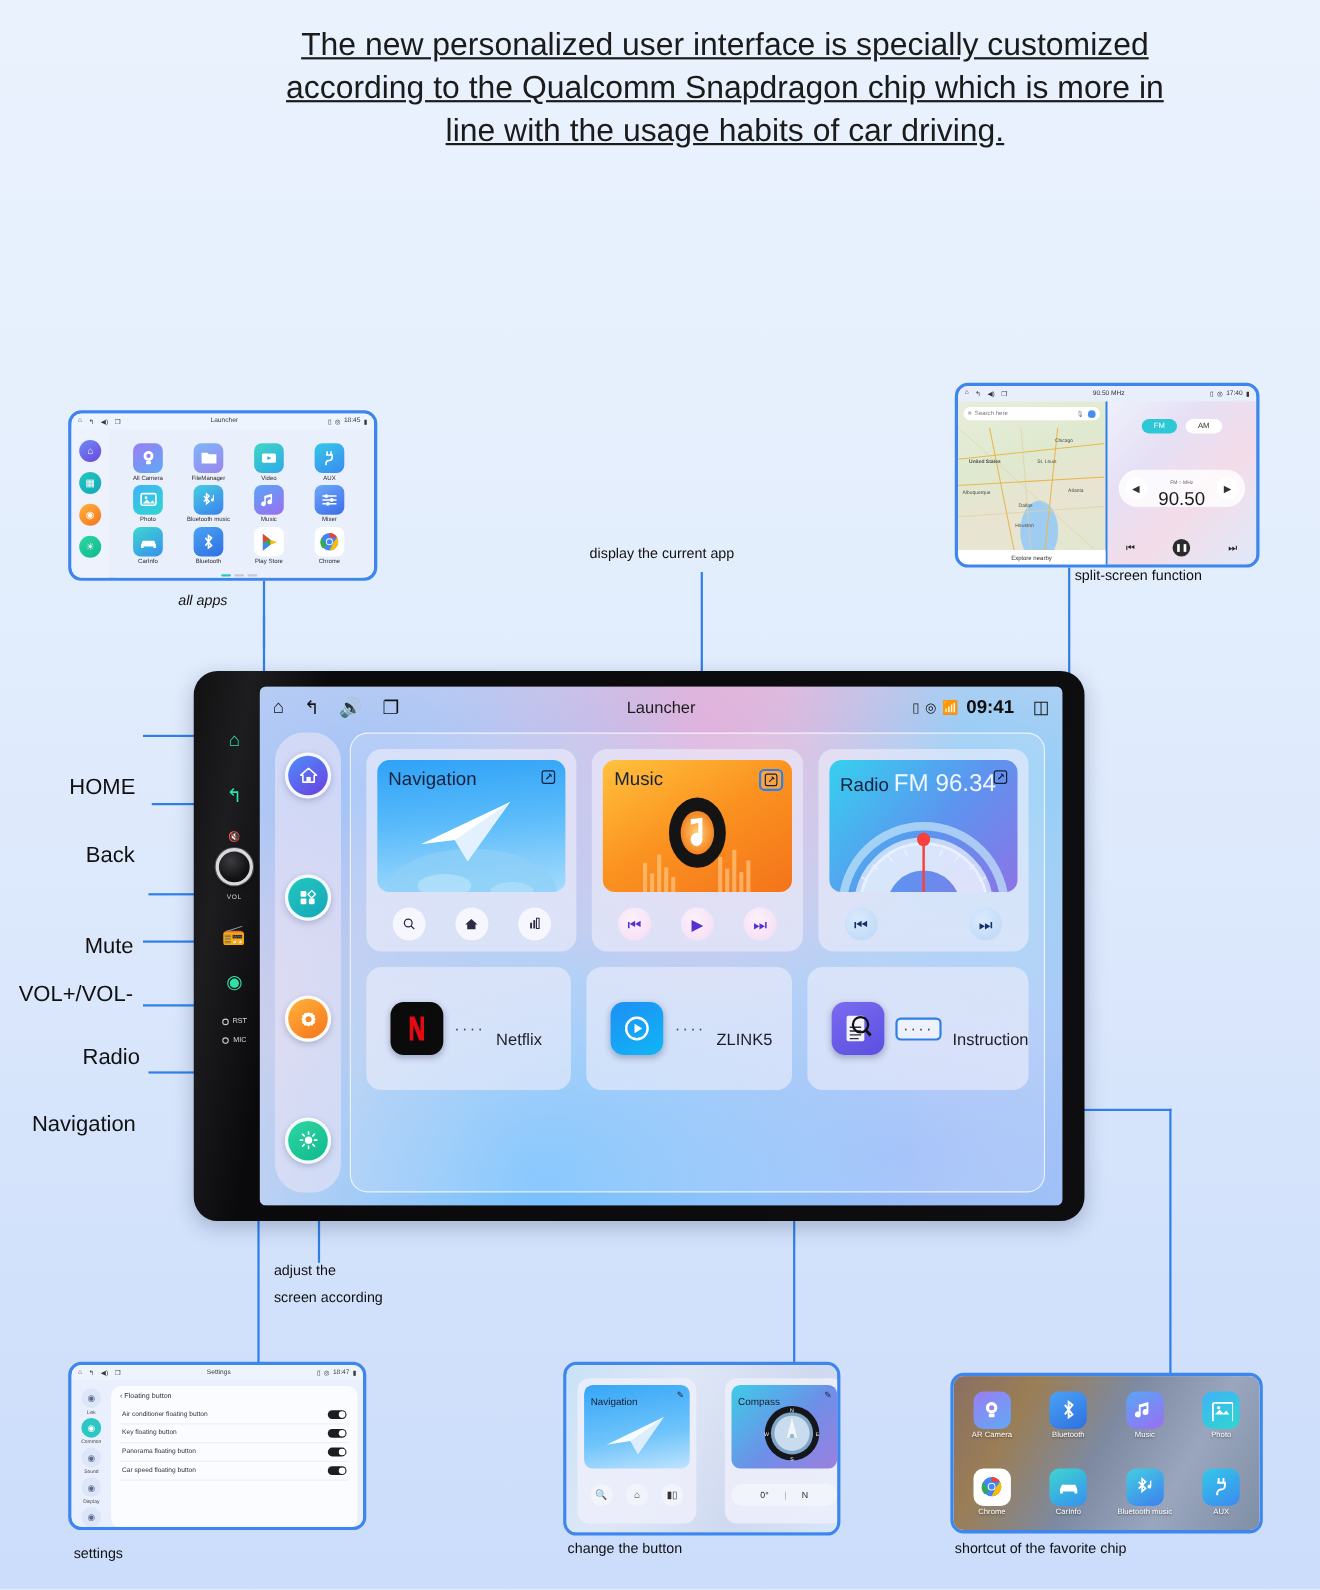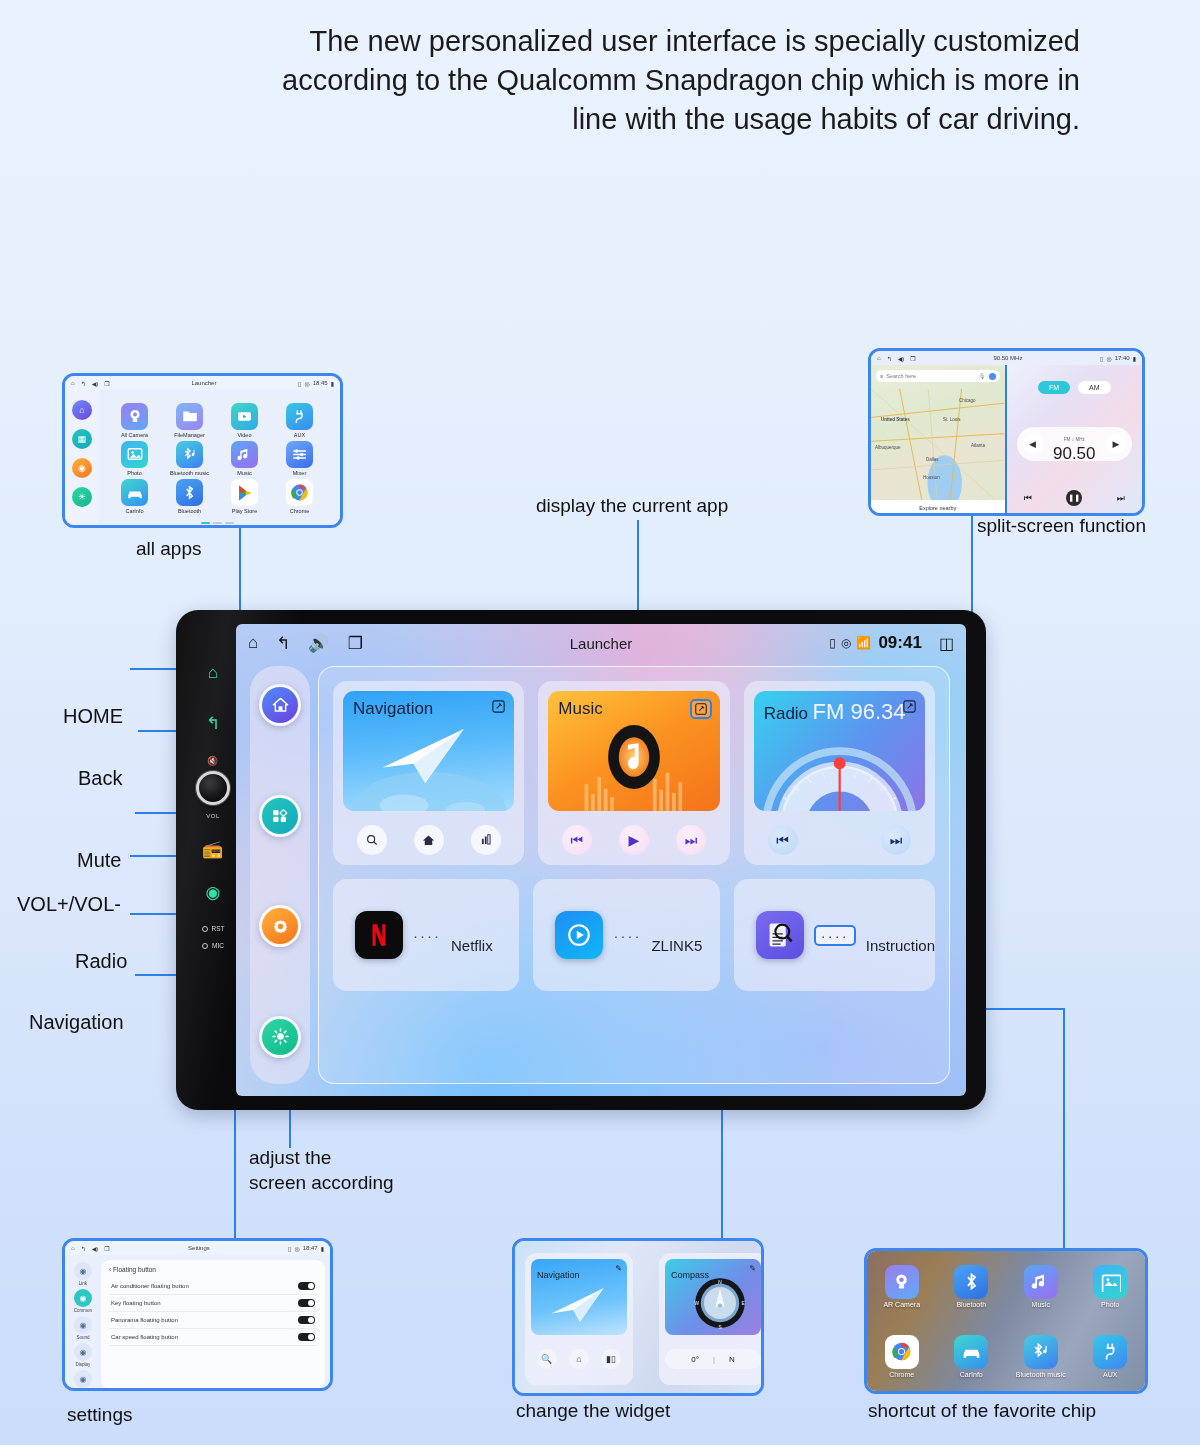--- a/index.html
+++ b/index.html
@@ -10,31 +10,31 @@
     background: linear-gradient(180deg,#e9f2fd 0%, #e6f0fd 25%, #dde9fc 55%, #d3e2fb 78%, #cbddfb 100%);
   }
 
   
   .hdr { position:absolute; left:0; top:0; width:1200px; text-align:center; }
   .hdr-title {
     font-size:50px; font-weight:bold; color:#1a9bfc; letter-spacing:-0.5px;
     margin-top:48px; line-height:1.1;
   }
   .hdr-sub {
-    margin:22px auto 0; width:960px; text-align:right; padding-left:118px;
-    font-size:29px; line-height:1.35; color:#1b1b1b; font-weight:400;
+    margin:22px auto 0; width:960px; text-align:center; padding-left:118px;
+    font-size:29px; line-height:1.35; color:#1b1b1b; font-weight:400;text-decoration:underline;
   }
 
   
   .ln { position:absolute; background:#2f7fe8; }
   .lnv { width:2px; }
   .lnh { height:2px; }
 
   
-  .clabel { position:absolute; font-size:19px; color:#111; white-space:nowrap; }
+  .clabel { position:absolute; font-size:13px; color:#111; white-space:nowrap; }
   .clabel.big { font-size:20px;margin-top:48px; }
 
   
   .thumb {
     position:absolute; border:3px solid #3d86ee; border-radius:12px;
     overflow:hidden; background:#eaf1fb;
   }
 
   
   .mini-bar { height:14px; display:flex; align-items:center; padding:0 6px;
@@ -260,27 +260,27 @@
 <div class="ln lnh" style="left:838px; top:1008px; width:227px;"></div>
 <div class="ln lnv" style="left:1063px; top:1008px; height:242px;"></div>
 
 <div class="ln lnh" style="left:130px; top:668px; width:78px;"></div>
 <div class="ln lnh" style="left:138px; top:730px; width:70px;"></div>
 <div class="ln lnh" style="left:135px; top:812px; width:76px;"></div>
 <div class="ln lnh" style="left:130px; top:855px; width:72px;"></div>
 <div class="ln lnh" style="left:130px; top:913px; width:78px;"></div>
 <div class="ln lnh" style="left:135px; top:974px; width:72px;"></div>
 
-<div class="clabel" style="left:136px; top:538px;">all apps</div>
+<div class="clabel" style="left:162px; top:538px;font-style:italic;">all apps</div>
 <div class="clabel" style="left:536px; top:495px;">display the current app</div>
 <div class="clabel" style="left:977px; top:515px;">split-screen function</div>
 <div class="clabel" style="left:249px; top:1147px;">adjust the</div>
 <div class="clabel" style="left:249px; top:1172px;">screen according</div>
 <div class="clabel" style="left:67px; top:1404px;">settings</div>
-<div class="clabel" style="left:516px; top:1400px;">change the widget</div>
+<div class="clabel" style="left:516px; top:1400px;">change the button</div>
 <div class="clabel" style="left:868px; top:1400px;">shortcut of the favorite chip</div>
 
 <div class="clabel big" style="left:63px; top:657px;">HOME</div>
 <div class="clabel big" style="left:78px; top:719px;">Back</div>
 <div class="clabel big" style="left:77px; top:801px;">Mute</div>
 <div class="clabel big" style="left:17px; top:845px;">VOL+/VOL-</div>
 <div class="clabel big" style="left:75px; top:902px;">Radio</div>
 <div class="clabel big" style="left:29px; top:963px;">Navigation</div>
 
 <div class="thumb" id="thumb-allapps">

